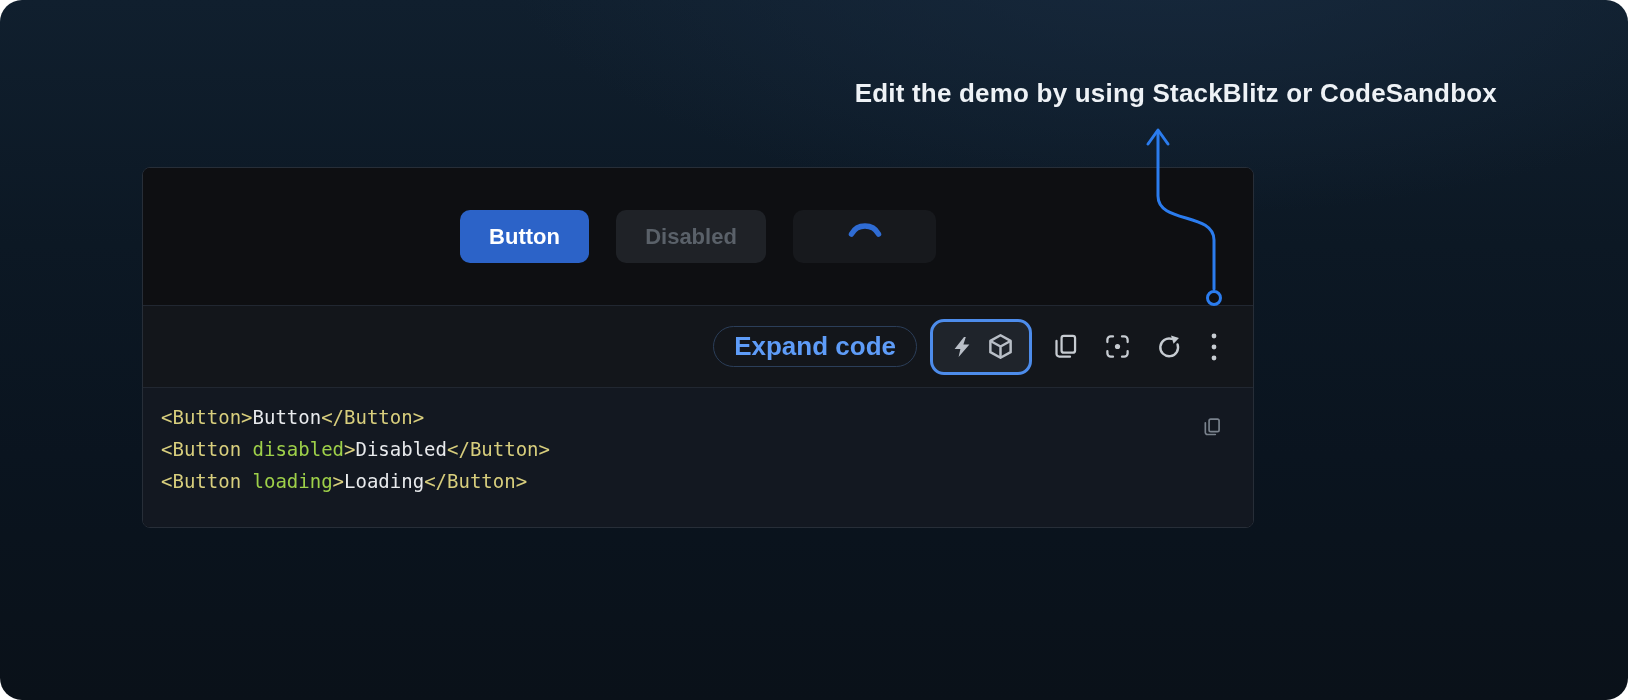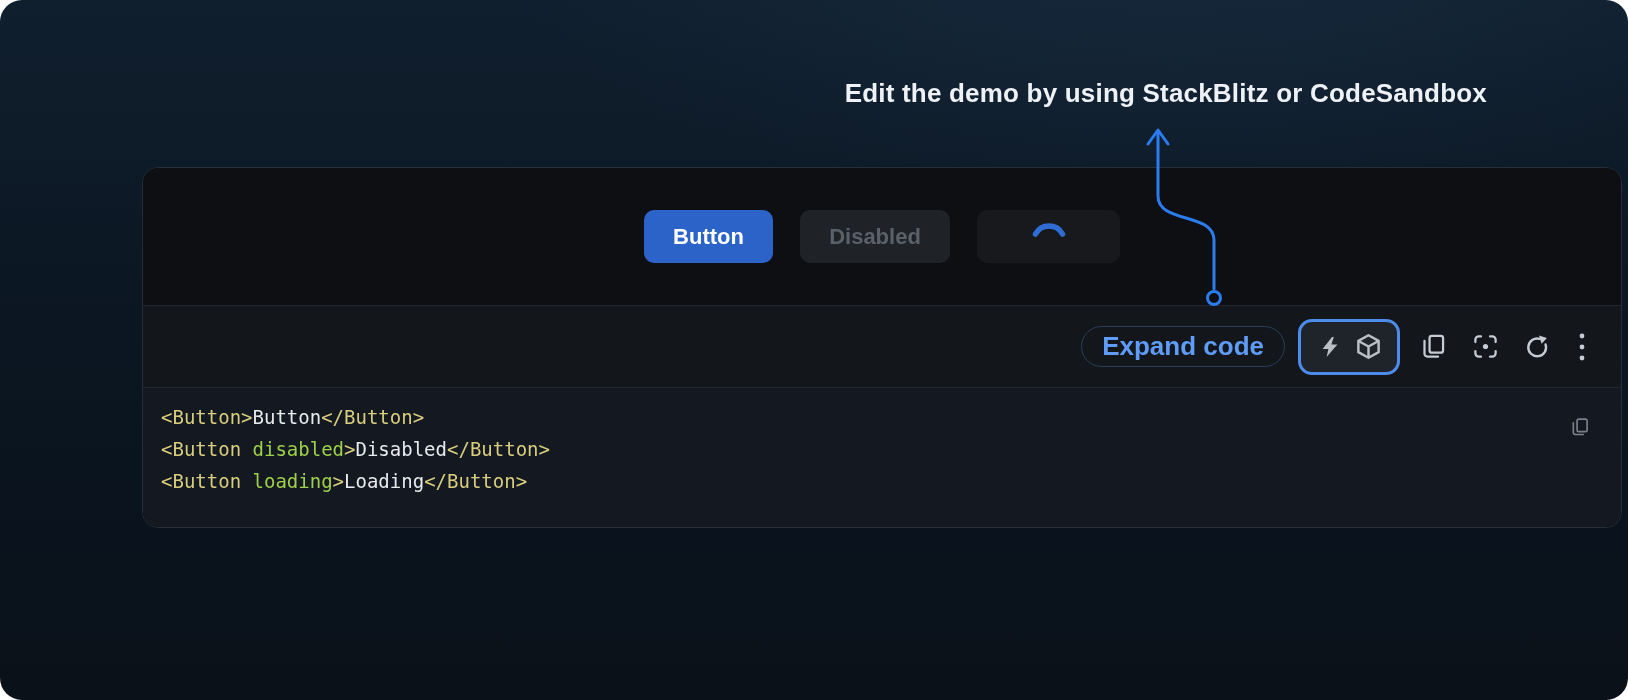--- a/index.html
+++ b/index.html
@@ -9,29 +9,29 @@
     font-family:"Liberation Sans", sans-serif;
   }
   .screen {
     position:absolute; left:0; top:0; width:1628px; height:700px;
     border-radius:22px; overflow:hidden;
     background:
       radial-gradient(1100px 460px at 72% -10%, #17293d 0%, rgba(18,33,50,0) 62%),
       linear-gradient(180deg, #101f2e 0%, #0c1824 35%, #0a141f 65%, #0a1119 100%);
   }
   .heading {
-    position:absolute; top:78px; right:141px;
+    position:absolute; top:78px; right:131px;
     font-size:26px; font-weight:700; color:#eef2f6; letter-spacing:.2px;
     white-space:nowrap;
   }
   .arrow-svg { position:absolute; left:1140px; top:118px; pointer-events:none; z-index:5; }
 
   .card {
-    position:absolute; left:142px; top:167px; width:1480px; height:361px;
-    border:1px solid #272e38; border-radius:16px; overflow:hidden;
+    position:absolute; left:142px; top:167px; width:1112px; height:361px;
+    border:1px solid #272e38; border-radius:8px; overflow:hidden;
     display:flex; flex-direction:column; background:#0e0f12;
   }
   .demo-area {
     height:137px; flex:0 0 137px; background:#0e0f12;
     display:flex; align-items:center; justify-content:center; gap:27px;
   }
   .btn {
     height:53px; border:none; border-radius:10px; cursor:pointer;
     font-family:"Liberation Sans", sans-serif; font-size:22px; font-weight:600;
     display:flex; align-items:center; justify-content:center;

